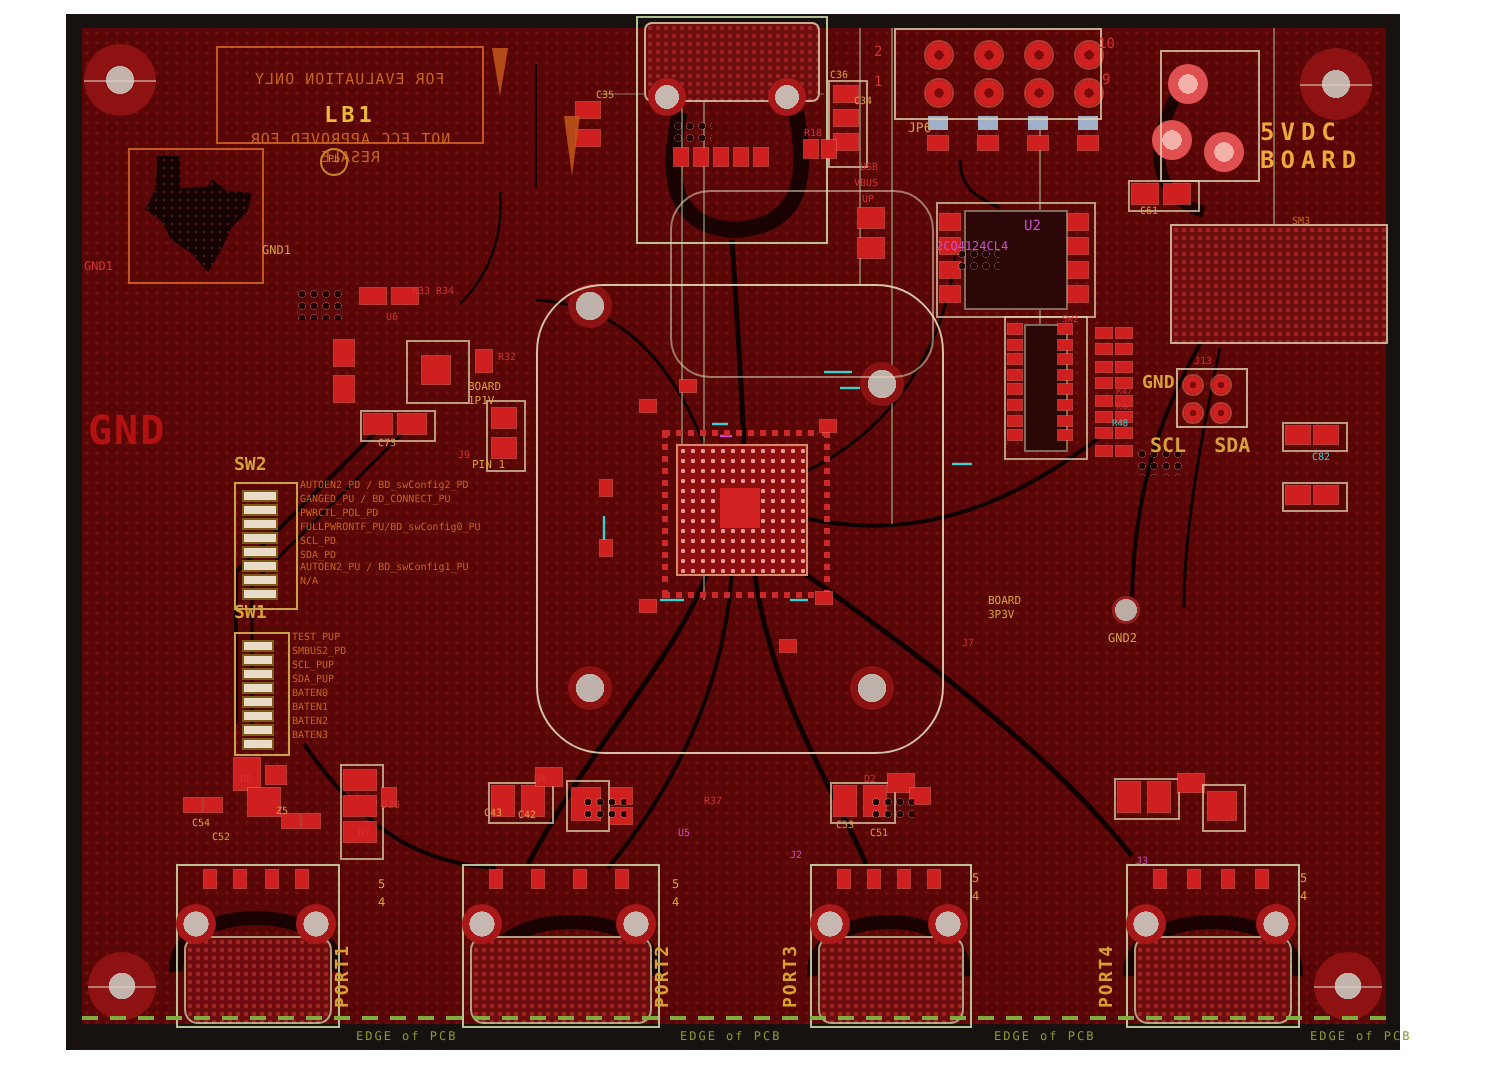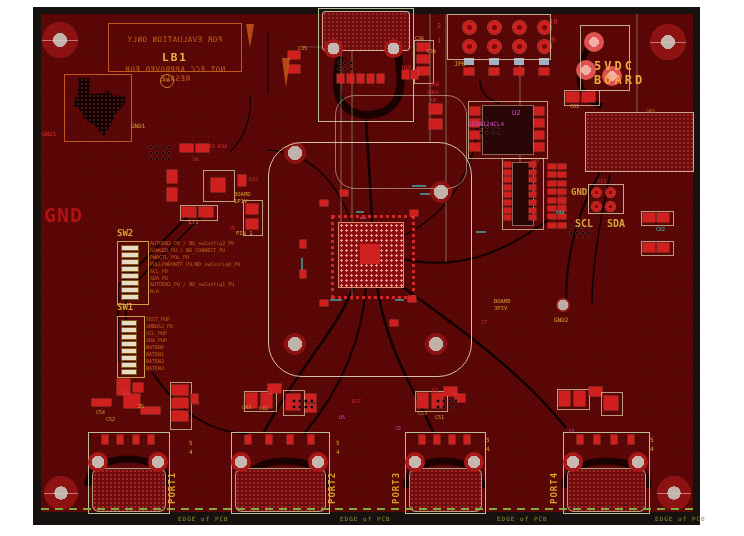--- a/index.html
+++ b/index.html
@@ -179,21 +179,21 @@
       <div class="swcell" style="left: 3px; top: 10px; width: 14px; height: 4px;"></div>
       <div class="swcell" style="left: 3px; top: 17px; width: 14px; height: 4px;"></div>
       <div class="swcell" style="left: 3px; top: 24px; width: 14px; height: 4px;"></div>
       <div class="swcell" style="left: 3px; top: 31px; width: 14px; height: 4px;"></div>
       <div class="swcell" style="left: 3px; top: 38px; width: 14px; height: 4px;"></div>
       <div class="swcell" style="left: 3px; top: 45px; width: 14px; height: 4px;"></div>
       <div class="swcell" style="left: 3px; top: 52px; width: 14px; height: 4px;"></div>
     </div>
 
   <span class="lbl bigGND" style="left:44px;top:205px;">GND</span>
-  <div class="lbl vdc" style="left:594px;top:60px;"><span>5VDC</span><br><span>BOARD</span></div>
+  <div class="lbl vdc" style="left:630px;top:60px;"><span>5VDC</span><br><span>BOARD</span></div>
   <span class="lbl ylabel" style="left:571px;top:188px;font-size:9px;">GND</span>
   <span class="lbl ylabel" style="left:575px;top:219px;font-size:10px;word-spacing:8px;">SCL SDA</span>
   <span class="lbl ylabel" style="left:117px;top:229px;font-size:9px;">SW2</span>
   <span class="lbl ylabel" style="left:117px;top:303px;font-size:9px;">SW1</span>
 
   <div class="abs edgeline" style="left:41px;top:508px;width:652px;height:2px;"></div>
 
   <div class="abs" id="decor" style="left:0;top:0;width:744px;height:536px;z-index:3;">
       <div class="portbox" style="position: absolute; left: 88px; top: 432px; width: 80px; height: 80px;"></div>
       <div class="shield" style="position: absolute; left: 92px; top: 468px; width: 72px; height: 42px;"></div>

